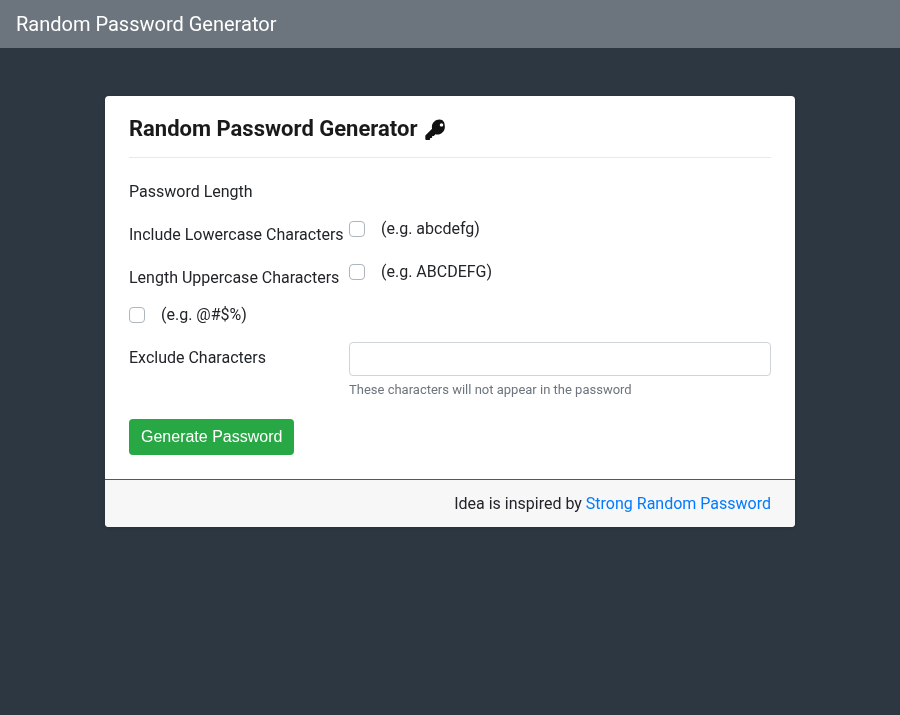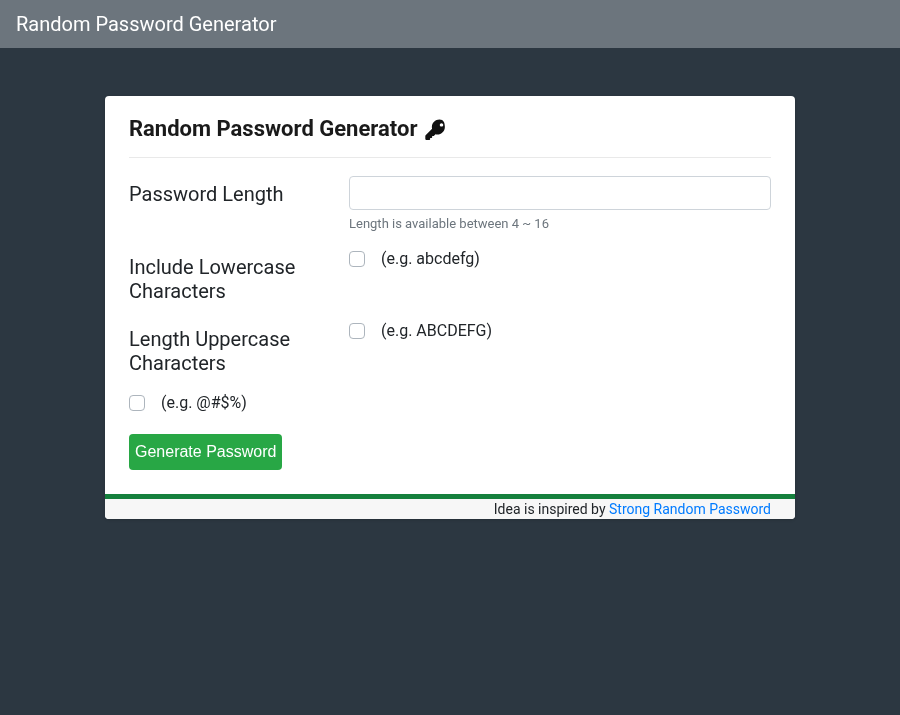--- a/index.html
+++ b/index.html
@@ -52,21 +52,21 @@
       height: 22px;
     }
     .form-row {
       display: flex;
       margin-top: 18px;
       align-items: flex-start;
     }
     .form-label {
       width: 220px;
       flex-shrink: 0;
-      font-size: 20px;
+      font-size: 16px;
       color: #212529;
       padding-top: 6px;
     }
     .form-control-wrap {
       flex: 1;
     }
     .form-input {
       width: 100%;
       padding: 7px 12px;
       font-size: 16px;
@@ -95,31 +95,31 @@
     }
     .checkbox-label {
       font-size: 16px;
       color: #212529;
     }
     .btn-primary {
       background: #28a745;
       color: #fff;
       border: none;
       border-radius: 4px;
-      padding: 9px 6px;
+      padding: 9px 12px;
       font-size: 16px;
       cursor: pointer;
       margin-top: 22px;
     }
     .card-footer {
       background: #f7f7f7;
-      border-top: 5px solid #15803d;
-      padding: 2px 24px;
+      border-top: 1px solid #15803d;
+      padding: 14px 24px;
       text-align: right;
-      font-size: 14px;
+      font-size: 16px;
       color: #212529;
     }
     .card-footer a {
       color: #007bff;
       text-decoration: none;
     }
   </style>
 </head>
 <body>
 
@@ -135,24 +135,20 @@
         <span>Random Password Generator</span>
         <span class="key-icon">
           <svg viewBox="0 0 512 512" width="22" height="22" fill="#111">
             <path d="M336 32c-97.2 0-176 78.8-176 176 0 14.7 1.8 29 5.2 42.6L19.5 396.3c-8 8-12.5 18.9-12.5 30.2V480c0 17.7 14.3 32 32 32h64c8.8 0 16-7.2 16-16v-32h32c8.8 0 16-7.2 16-16v-32h32c4.2 0 8.3-1.7 11.3-4.7l33.4-33.4c13.6 3.4 27.9 5.2 42.6 5.2 97.2 0 176-78.8 176-176S433.2 32 336 32zm48 168c-22.1 0-40-17.9-40-40s17.9-40 40-40 40 17.9 40 40-17.9 40-40 40z"></path>
           </svg>
         </span>
       </h2>
 
       <div class="form-row">
         <div class="form-label">Password Length</div>
-        <div class="form-control-wrap">
-          <input type="text" class="form-input" value="" style="">
-          <div class="form-help">Length is available between 4 ~ 16</div>
-        </div>
       </div>
 
       <div class="form-row">
         <div class="form-label">Include Lowercase Characters</div>
         <div class="form-control-wrap checkbox-row">
           <div class="checkbox"></div>
           <span class="checkbox-label">(e.g. abcdefg)</span>
         </div>
       </div>
 
@@ -165,20 +161,27 @@
       </div>
 
 
       <div class="form-row">
         <div class="form-control-wrap checkbox-row">
           <div class="checkbox"></div>
           <span class="checkbox-label">(e.g. @#$%)</span>
         </div>
       </div>
 
+      <div class="form-row">
+        <div class="form-label">Exclude Characters</div>
+        <div class="form-control-wrap">
+          <input type="text" class="form-input" value="" style="">
+          <div class="form-help">These characters will not appear in the password</div>
+        </div>
+      </div>
 
       <button class="btn-primary">Generate Password</button>
 
     </div>
 
     <div class="card-footer">
       <span>Idea is inspired by </span><a href="#">Strong Random Password</a>
     </div>
   </div>
 </div>

